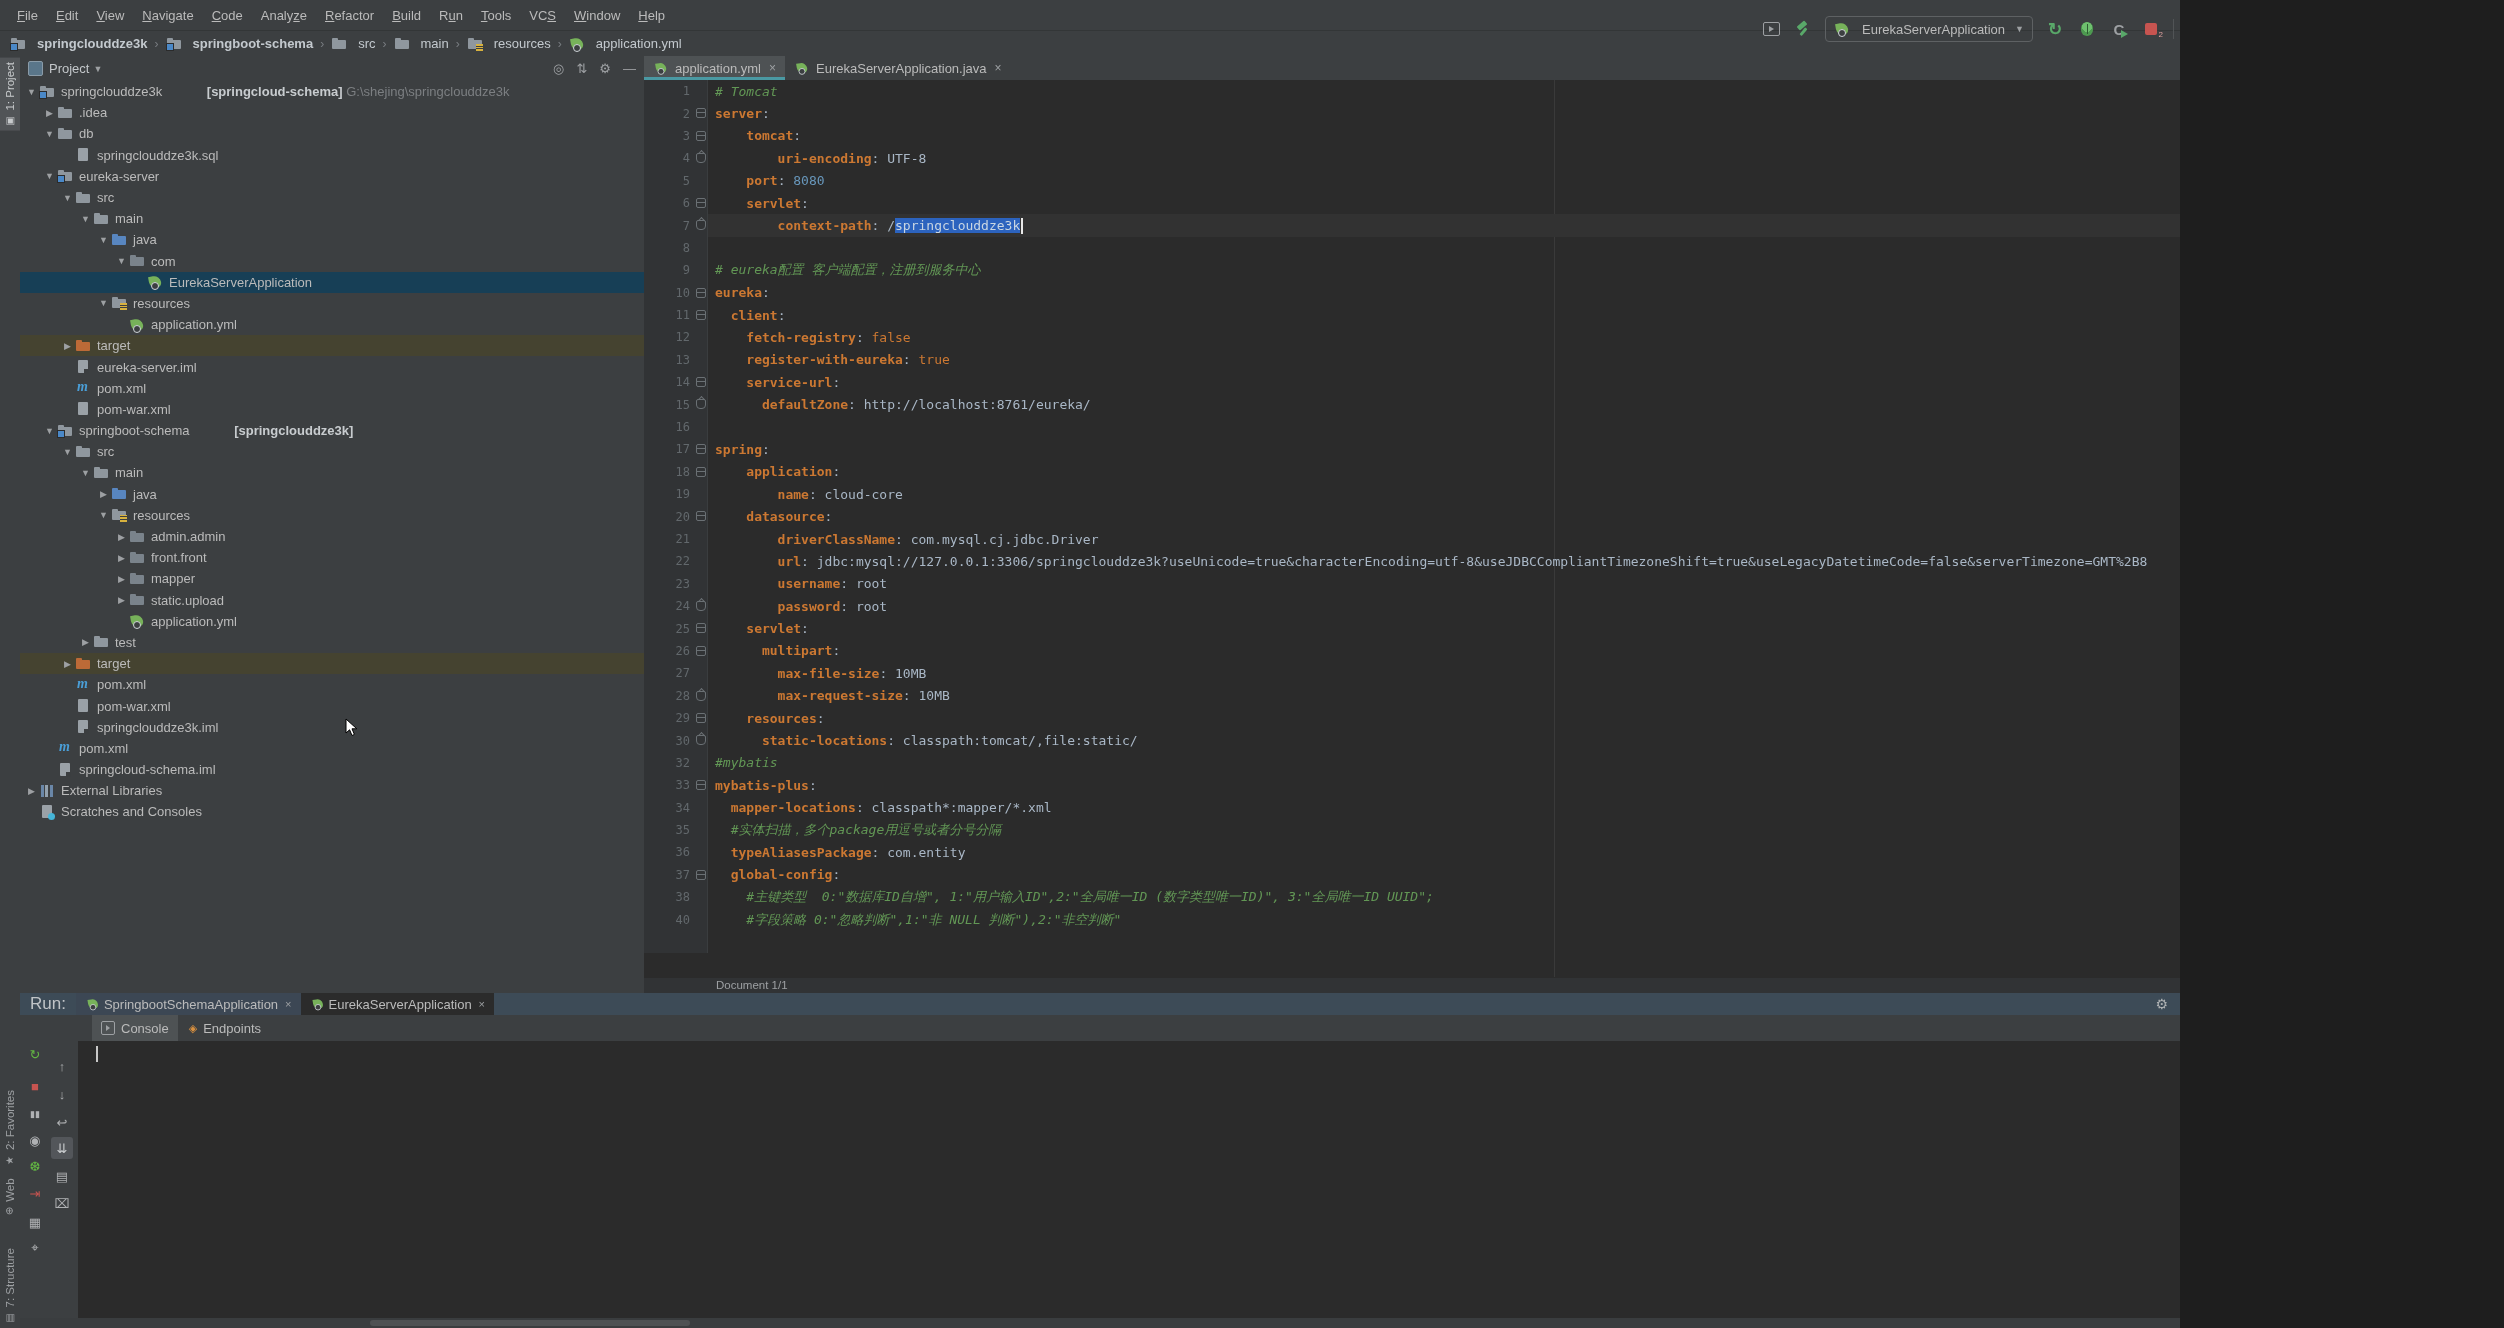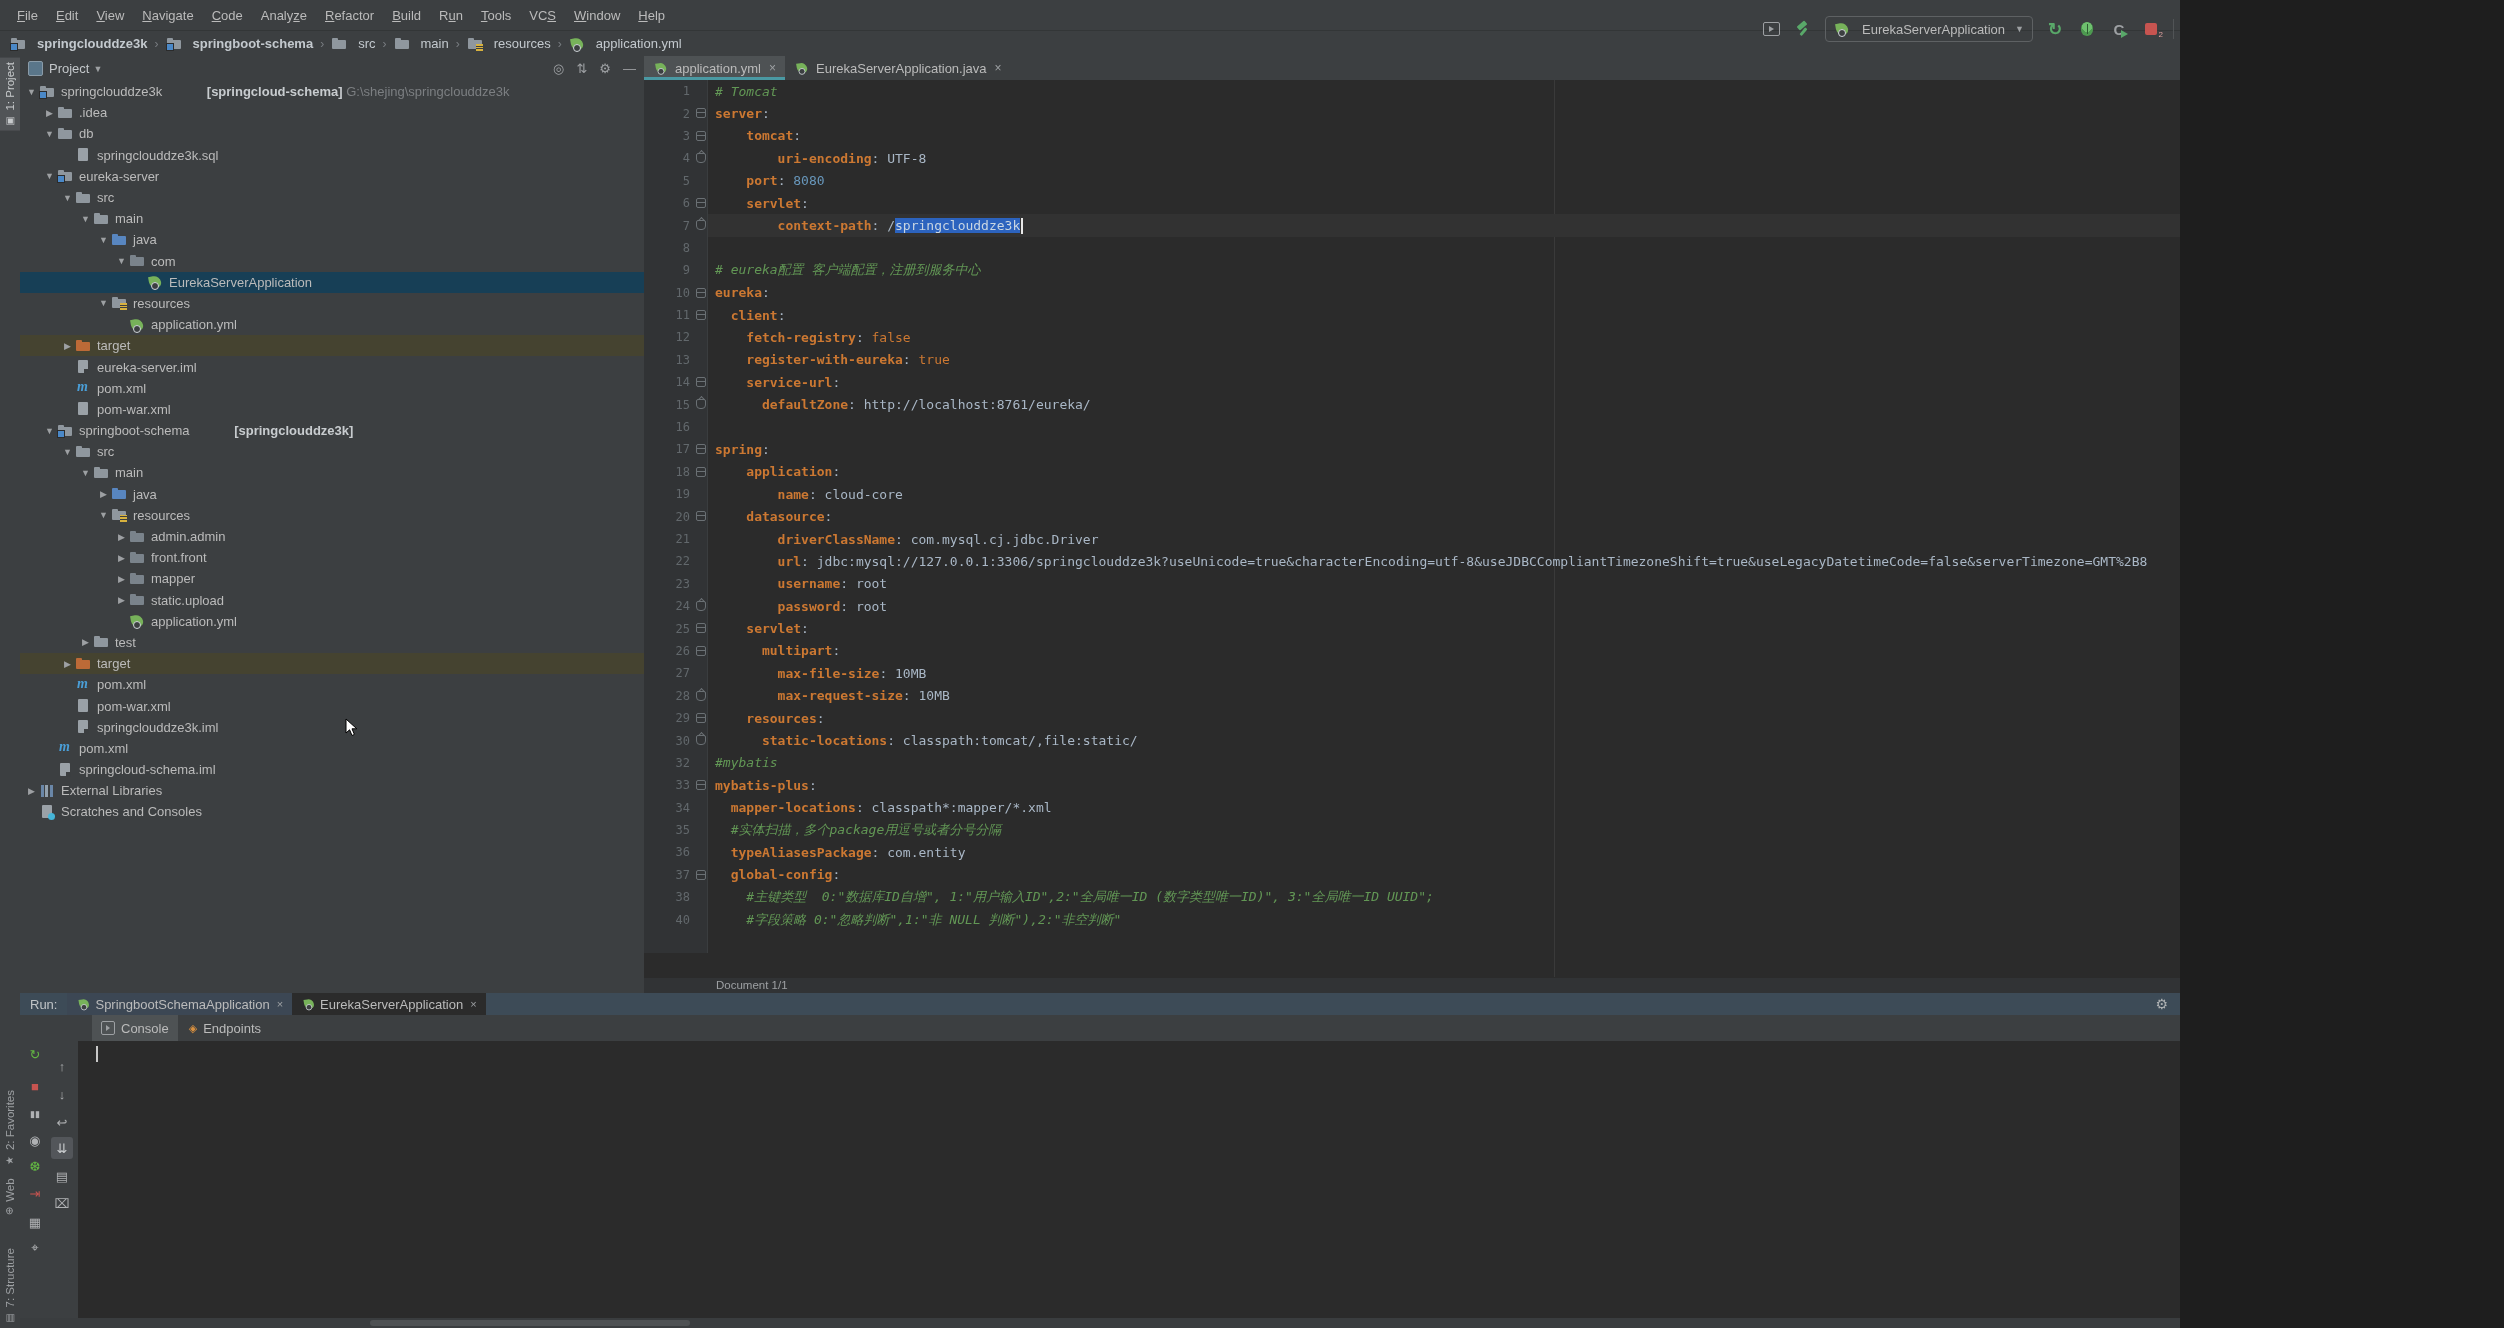--- a/index.html
+++ b/index.html
@@ -104,21 +104,21 @@
   .tc{color:#629755;font-style:italic;}
   .tn{color:#6897BB;}
   .tb{color:#CC7832;text-align:center;}
   .tsel{color:#c9d6e3;background:#2C63BE;}
   .caret{display:inline-block;width:1.5px;height:16px;background:#e8e8e8;vertical-align:middle;margin-left:1px;}
   .docstatus{position:absolute;left:0;right:0;bottom:0;height:15px;background:#313335;color:#9da0a3;
              font-size:11.5px;line-height:15px;padding-left:72px;border-top:1px solid #2b2b2b;}
   
   .runpanel{position:absolute;left:20px;right:0;top:993px;bottom:0;background:#3c3f41;}
   .runhead{height:22px;background:#3d4b57;display:flex;align-items:center;position:relative;}
-  .runlabel{margin:0 10px 0 10px;color:#c0c4c7;font-size:13px;}
+  .runlabel{margin:0 10px 0 10px;color:#c0c4c7;font-size:17px;}
   .rtab{display:flex;align-items:center;height:22px;padding:0 9px;background:#3c4754;color:#bbbbbb;}
   .rtab.active{background:#2b2b2b;}
   .rtab .ic{transform:scale(.8);margin-right:3px;}
   .rtab .x{color:#9da0a3;margin-left:7px;font-size:11px;}
   .rgear{position:absolute;right:12px;color:#aeb1b3;font-size:14px;}
   .rungut{position:absolute;left:0;top:22px;bottom:10px;width:58px;border-right:1px solid #323232;}
   .gic{position:absolute;width:22px;height:22px;display:flex;align-items:center;justify-content:center;
        color:#AFB1B3;font-size:13px;}
   .gic.selbg{background:#53565a;border-radius:3px;}
   .runcontent{position:absolute;left:58px;right:0;top:22px;bottom:10px;}

